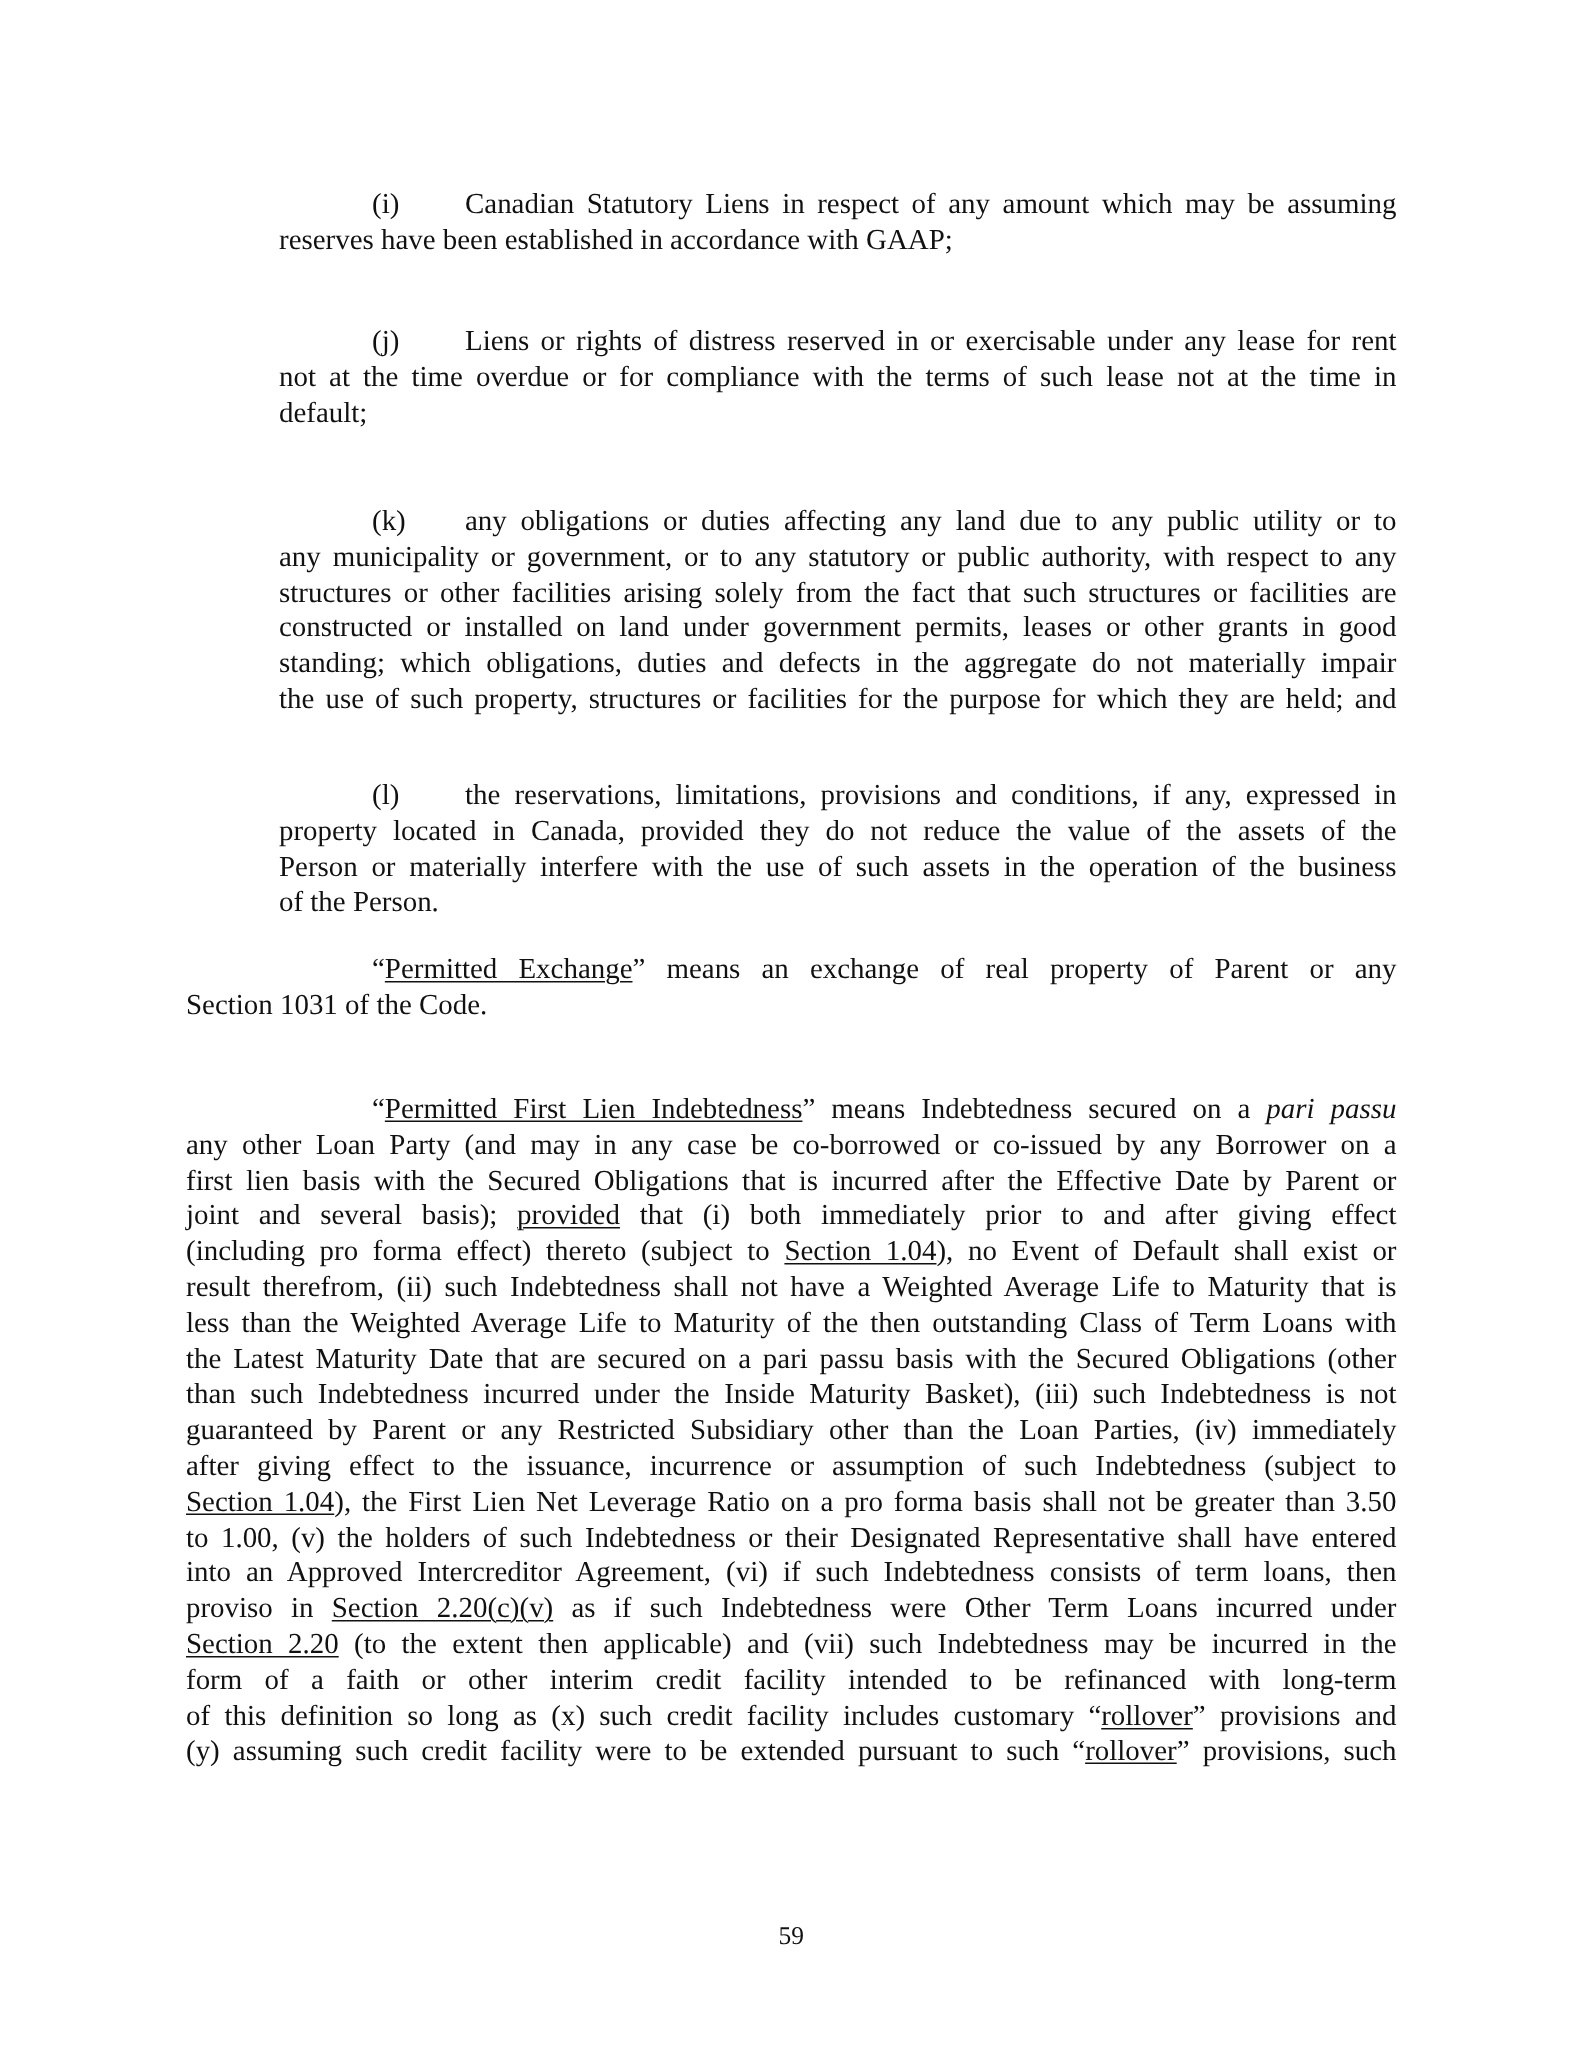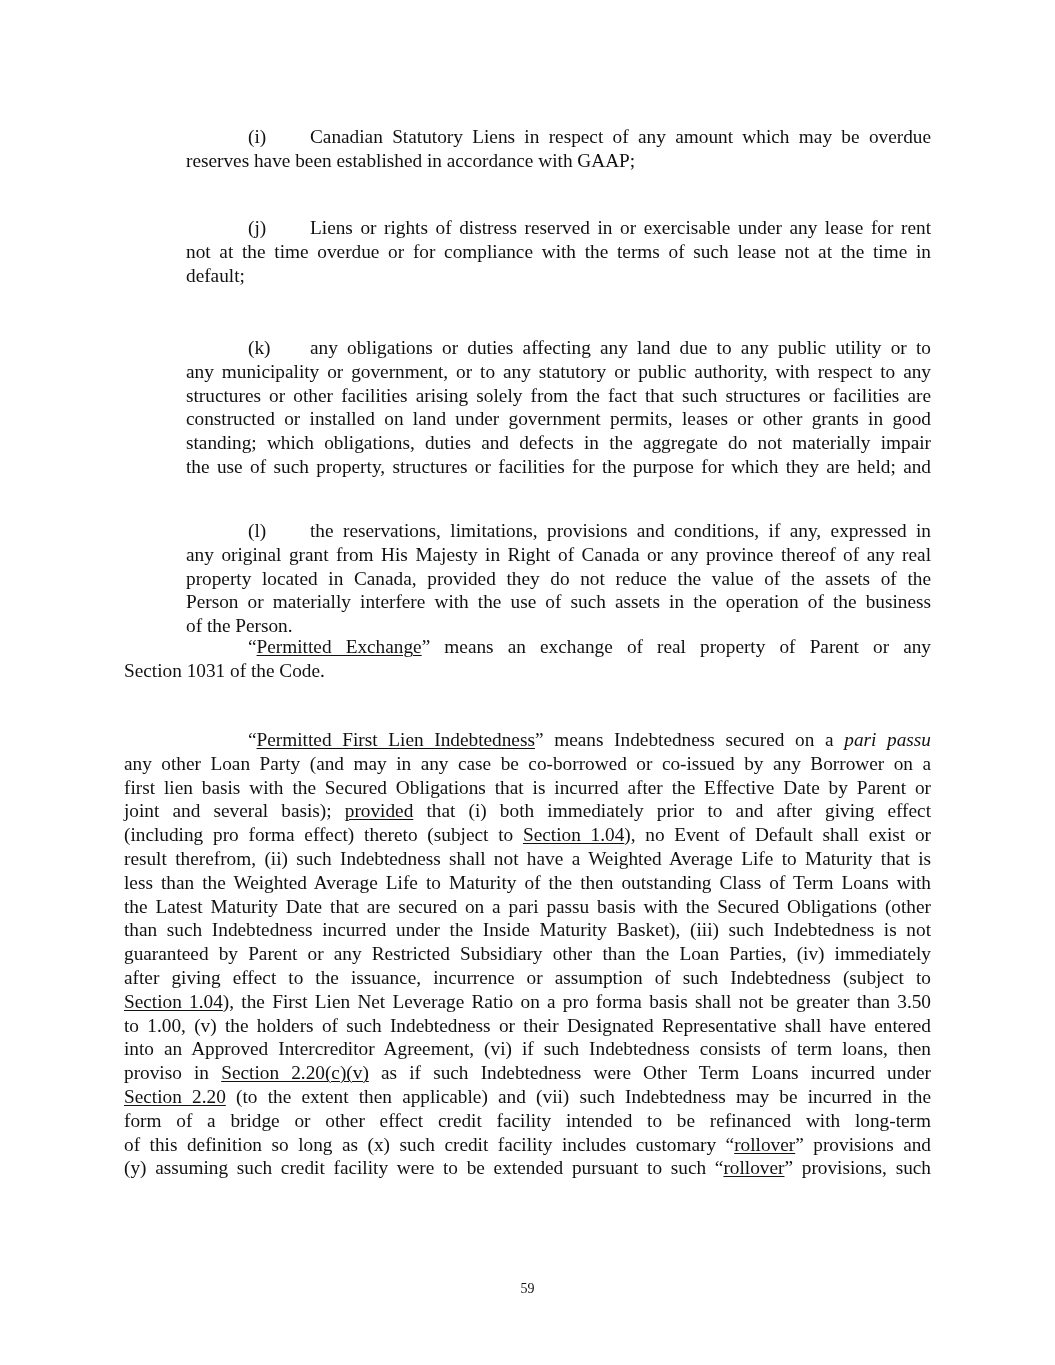--- a/index.html
+++ b/index.html
@@ -13,50 +13,49 @@
     height: 23.8px; line-height: 23.8px; white-space: nowrap;
     text-align: justify; text-align-last: justify;
   }
   .line.last { text-align-last: left; }
   .u { text-decoration: underline; text-underline-offset: 2px; text-decoration-thickness: 1px; }
   .i { font-style: italic; }
   .sub { left: 186px; width: 745px; }
   .def { left: 124px; width: 807px; }
   .first-indent { padding-left: 62px; }
   .label { display: inline-block; width: 62px; text-align: left; }
-  .page-number { position: absolute; left: 0; width: 1055px; top: 1281px; text-align: center; font-size: 14px; }
+  .page-number { position: absolute; left: 0; width: 1055px; top: 1281px; text-align: center; font-size: 17px; }
 </style>
 </head>
 <body>
 
 <div class="page">
 
   <div class="para sub" style="top:125px;">
-    <div class="line first-indent"><span class="label">(i)</span><span>Canadian Statutory Liens in respect of any amount which may be overdue</span></div>
+    <div class="line first-indent"><span class="label">(i)</span><span>Canadian Statutory Liens in respect of any amount which may be assuming</span></div>
     <div class="line last">reserves have been established in accordance with GAAP;</div>
   </div>
 
   <div class="para sub" style="top:216px;">
     <div class="line first-indent"><span class="label">(j)</span><span>Liens or rights of distress reserved in or exercisable under any lease for rent</span></div>
     <div class="line">not at the time overdue or for compliance with the terms of such lease not at the time in</div>
     <div class="line last">default;</div>
   </div>
 
   <div class="para sub" style="top:308px;margin-top:28px;">
     <div class="line first-indent"><span class="label">(k)</span><span>any obligations or duties affecting any land due to any public utility or to</span></div>
     <div class="line">any municipality or government, or to any statutory or public authority, with respect to any</div>
     <div class="line">structures or other facilities arising solely from the fact that such structures or facilities are</div>
     <div class="line">constructed or installed on land under government permits, leases or other grants in good</div>
     <div class="line">standing; which obligations, duties and defects in the aggregate do not materially impair</div>
     <div class="line">the use of such property, structures or facilities for the purpose for which they are held; and</div>
   </div>
 
   <div class="para sub" style="top:519px;">
     <div class="line first-indent"><span class="label">(l)</span><span>the reservations, limitations, provisions and conditions, if any, expressed in</span></div>
-    <div class="line">any original grant from His Majesty in Right of Canada or any province thereof of any real</div>
     <div class="line">property located in Canada, provided they do not reduce the value of the assets of the</div>
     <div class="line">Person or materially interfere with the use of such assets in the operation of the business</div>
     <div class="line last">of the Person.</div>
   </div>
 
   <div class="para def" style="top:635px;">
     <div class="line" style="padding-left:124px;"><span>“</span><span class="u">Permitted Exchange</span><span>”</span><span> means an exchange of real property of Parent or any</span></div>
     <div class="line last">Section 1031 of the Code.</div>
   </div>
 
@@ -71,20 +70,20 @@
         <div class="line"><span>less than the Weighted Average Life to Maturity of the then outstanding Class of Term Loans with</span></div>
         <div class="line"><span>the Latest Maturity Date that are secured on a pari passu basis with the Secured Obligations (other</span></div>
         <div class="line"><span>than such Indebtedness incurred under the Inside Maturity Basket), (iii) such Indebtedness is not</span></div>
         <div class="line"><span>guaranteed by Parent or any Restricted Subsidiary other than the Loan Parties, (iv) immediately</span></div>
         <div class="line"><span>after giving effect to the issuance, incurrence or assumption of such Indebtedness (subject to</span></div>
         <div class="line"><span class="u">Section 1.04</span><span>), the First Lien Net Leverage Ratio on a pro forma basis shall not be greater than 3.50</span></div>
         <div class="line"><span>to 1.00, (v) the holders of such Indebtedness or their Designated Representative shall have entered</span></div>
         <div class="line"><span>into an Approved Intercreditor Agreement, (vi) if such Indebtedness consists of term loans, then</span></div>
         <div class="line"><span>proviso in </span><span class="u">Section 2.20(c)(v)</span><span> as if such Indebtedness were Other Term Loans incurred under</span></div>
         <div class="line"><span class="u">Section 2.20</span><span> (to the extent then applicable) and (vii) such Indebtedness may be incurred in the</span></div>
-        <div class="line"><span>form of a bridge or other effect credit facility intended to be refinanced with long-term</span></div>
+        <div class="line"><span>form of a faith or other interim credit facility intended to be refinanced with long-term</span></div>
         <div class="line"><span>of this definition so long as (x) such credit facility includes customary “</span><span class="u">rollover</span><span>” provisions and</span></div>
         <div class="line"><span>(y) assuming such credit facility were to be extended pursuant to such “</span><span class="u">rollover</span><span>” provisions, such</span></div>
       </div>
   </div>
 
   <div class="page-number">59</div>
 </div>
 
 </body></html>

